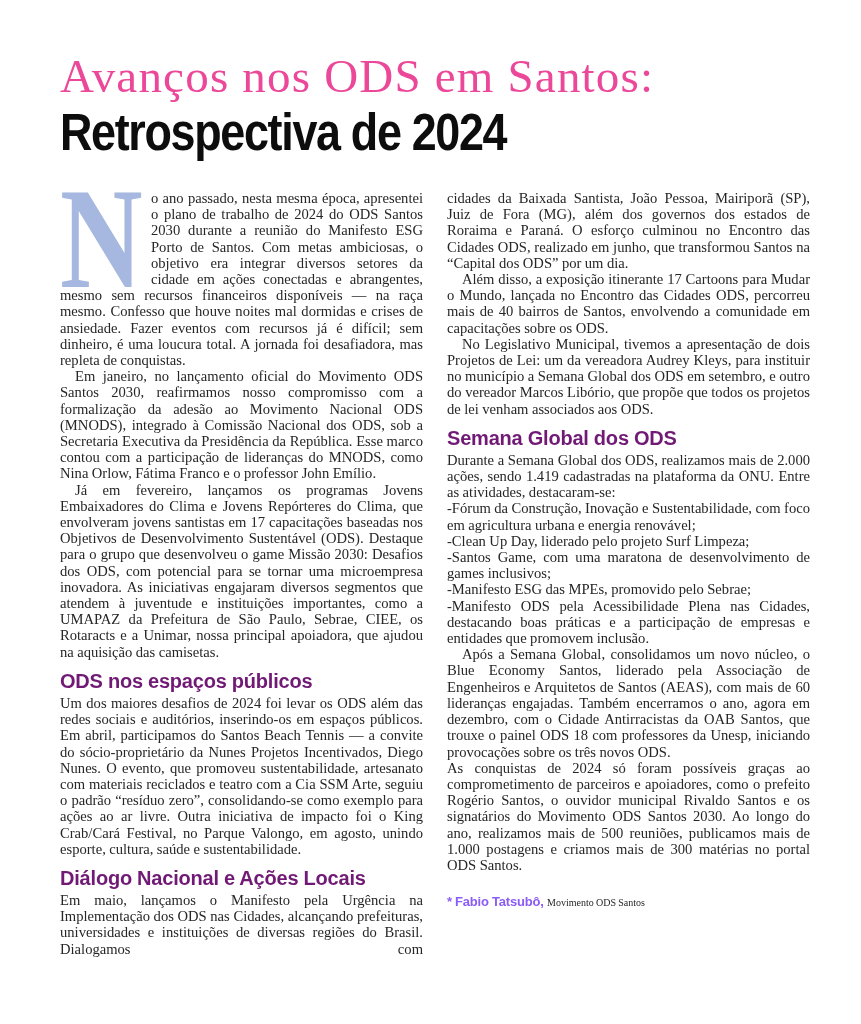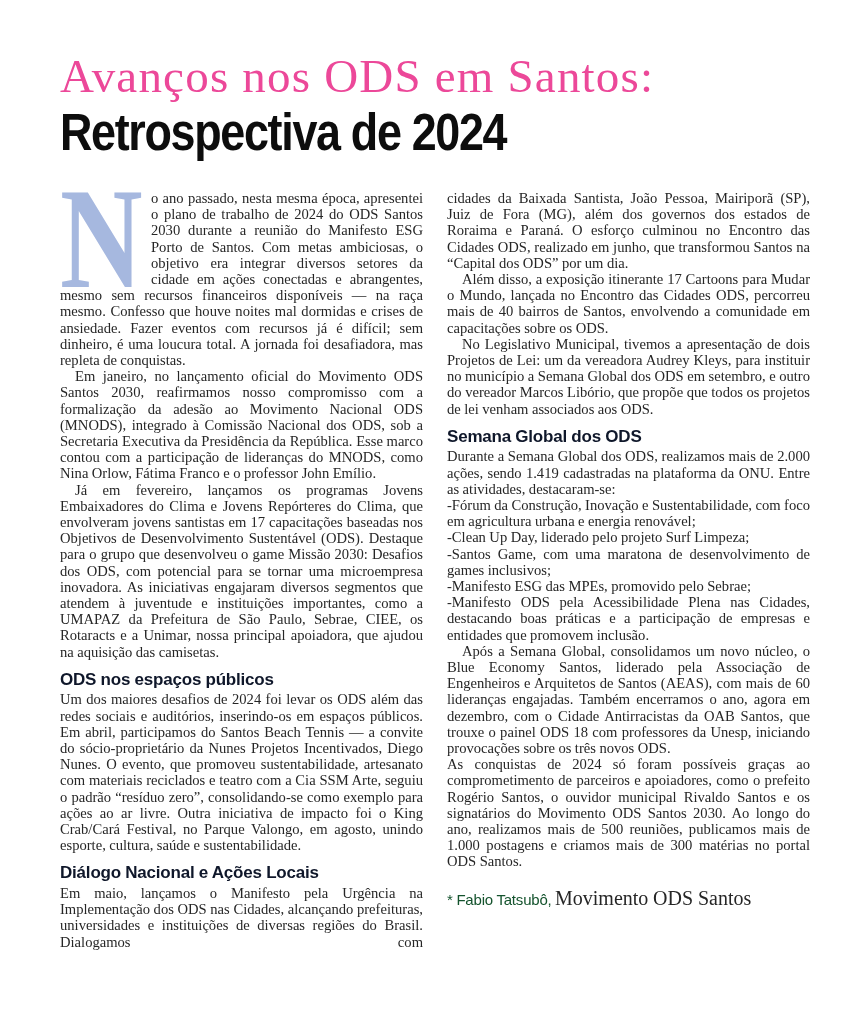--- a/index.html
+++ b/index.html
@@ -24,34 +24,34 @@
   .col{
     width:363px;font-size:14.6px;line-height:16.2px;text-align:justify;
     hyphens:auto;-webkit-hyphens:auto;word-spacing:-0.2px;
   }
   p.para{margin:0;padding:0;}
   p.para.indent{text-indent:15px;}
   p.para.cont{text-align-last:justify;}
   h3.sec-heading{
     margin:10px 0 2px 0;padding:0;text-align:left;
     font-family:"Liberation Sans",sans-serif;font-weight:700;
-    font-size:17px;line-height:1.15;letter-spacing:-0.2px;color:#0f172a;
+    font-size:20px;line-height:1.15;letter-spacing:-0.2px;color:#701a75;
   }
   .dropcap{
     float:left;width:82px;height:95px;margin:2px 9px 0 0;
     font-family:"Liberation Serif",serif;font-weight:700;
     font-size:143px;line-height:95px;
     transform:scaleX(0.80);transform-origin:0 0;
   }
   p.byline{margin:20px 0 0 0;text-align:left;}
   .byline-name{
-    font-family:"Liberation Sans",sans-serif;font-weight:400;
-    font-size:15px;letter-spacing:-0.2px;color:#14532d;
+    font-family:"Liberation Sans",sans-serif;font-weight:700;
+    font-size:13px;letter-spacing:-0.2px;color:#8b5cf6;
   }
-  .byline-affil{font-family:"Liberation Serif",serif;font-size:20px;color:#262626;}
+  .byline-affil{font-family:"Liberation Serif",serif;font-size:10px;color:#262626;}
 </style>
 </head>
 <body>
 
 <div class="page">
   <header class="masthead">
     <span class="title-serif">Avanços nos ODS em Santos:</span>
     <span class="title-bold">Retrospectiva de 2024</span>
   </header>
 

